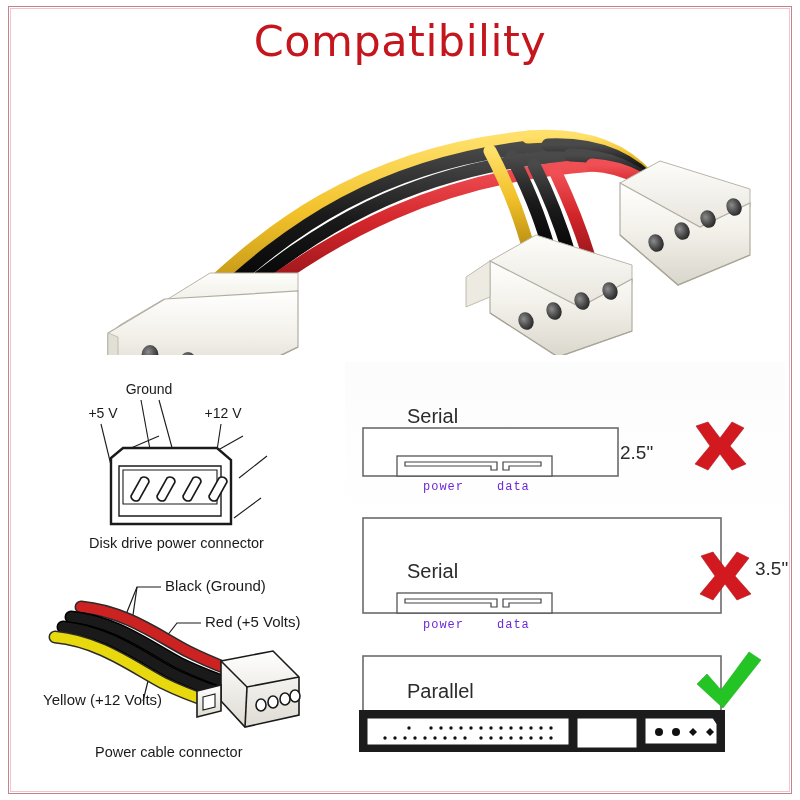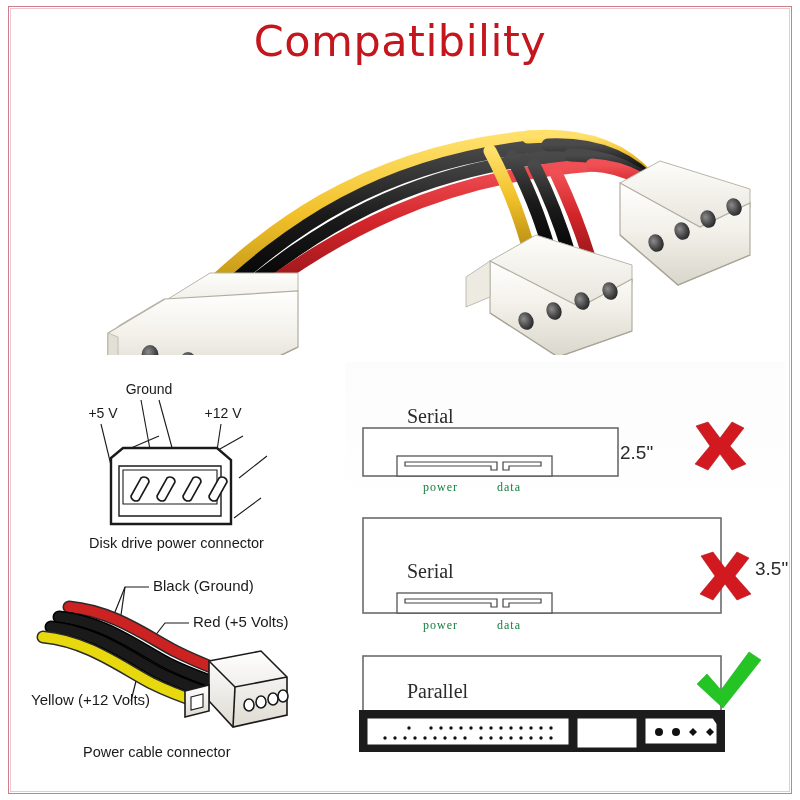--- a/index.html
+++ b/index.html
@@ -50,48 +50,48 @@
   }
   .photo svg{display:block;}
 
   
   .diag-conn{
     position:absolute;
     left:71px;top:378px;width:270px;height:180px;
   }
   .diag-cable{
     position:absolute;
-    left:25px;top:565px;width:310px;height:200px;
+    left:37px;top:565px;width:310px;height:200px;
   }
   .diag-conn svg,.diag-cable svg{display:block;}
 
   
   .right-panel{
     position:absolute;
     left:345px;top:362px;width:440px;height:412px;
     background:linear-gradient(180deg,#fcfcfc 0%, #ffffff 40%, #ffffff 100%);
   }
 
   .drive-row{position:absolute;}
   #row1{left:345px;top:400px;width:445px;height:115px;}
   #row2{left:345px;top:508px;width:445px;height:150px;}
   #row3{left:345px;top:648px;width:445px;height:120px;}
 
   .drive-label{
     position:absolute;
-    font-family:Liberation Serif, serif;
+    font-family:Liberation Sans, sans-serif;
     font-size:20px;
     color:#2b2b2b;
   }
   .port-label{
     position:absolute;
-    font-family:Liberation Serif, serif;
+    font-family:Liberation Mono, monospace;
     font-size:12px;
     letter-spacing:1px;
-    color:#15803d;
+    color:#6d28d9;
   }
   .size-label{
     position:absolute;
     font-family:"Liberation Sans", sans-serif;
     font-size:19px;
     color:#2b2b2b;
   }
 </style>
 </head>
 <body>

